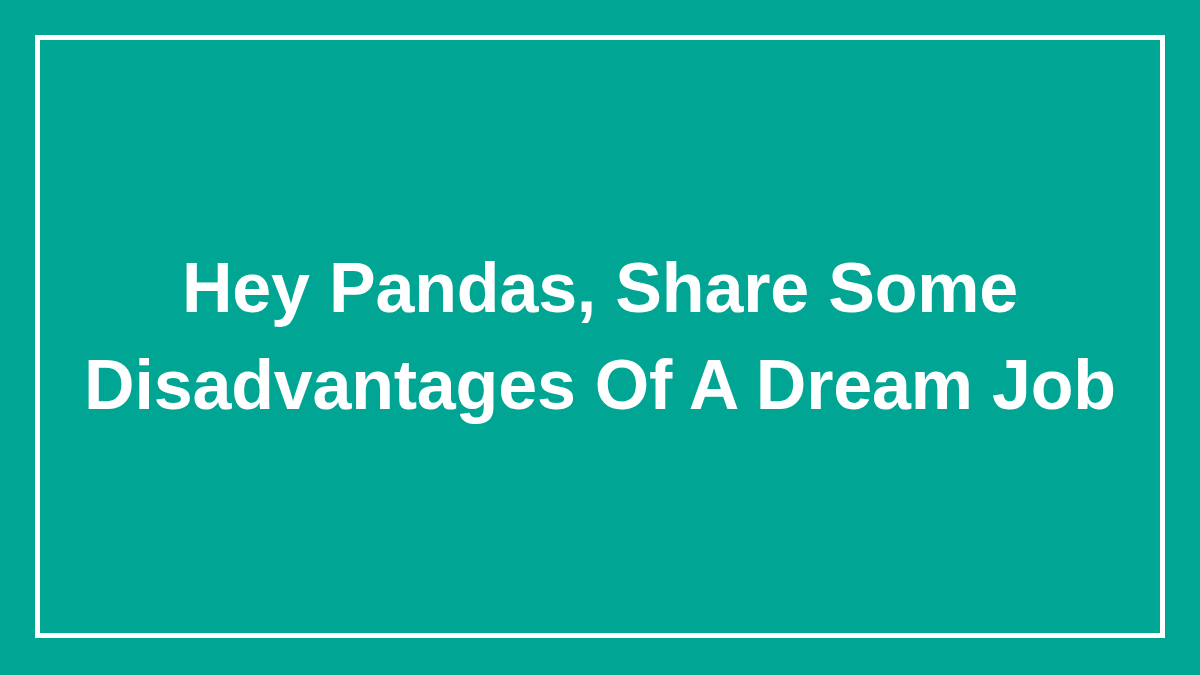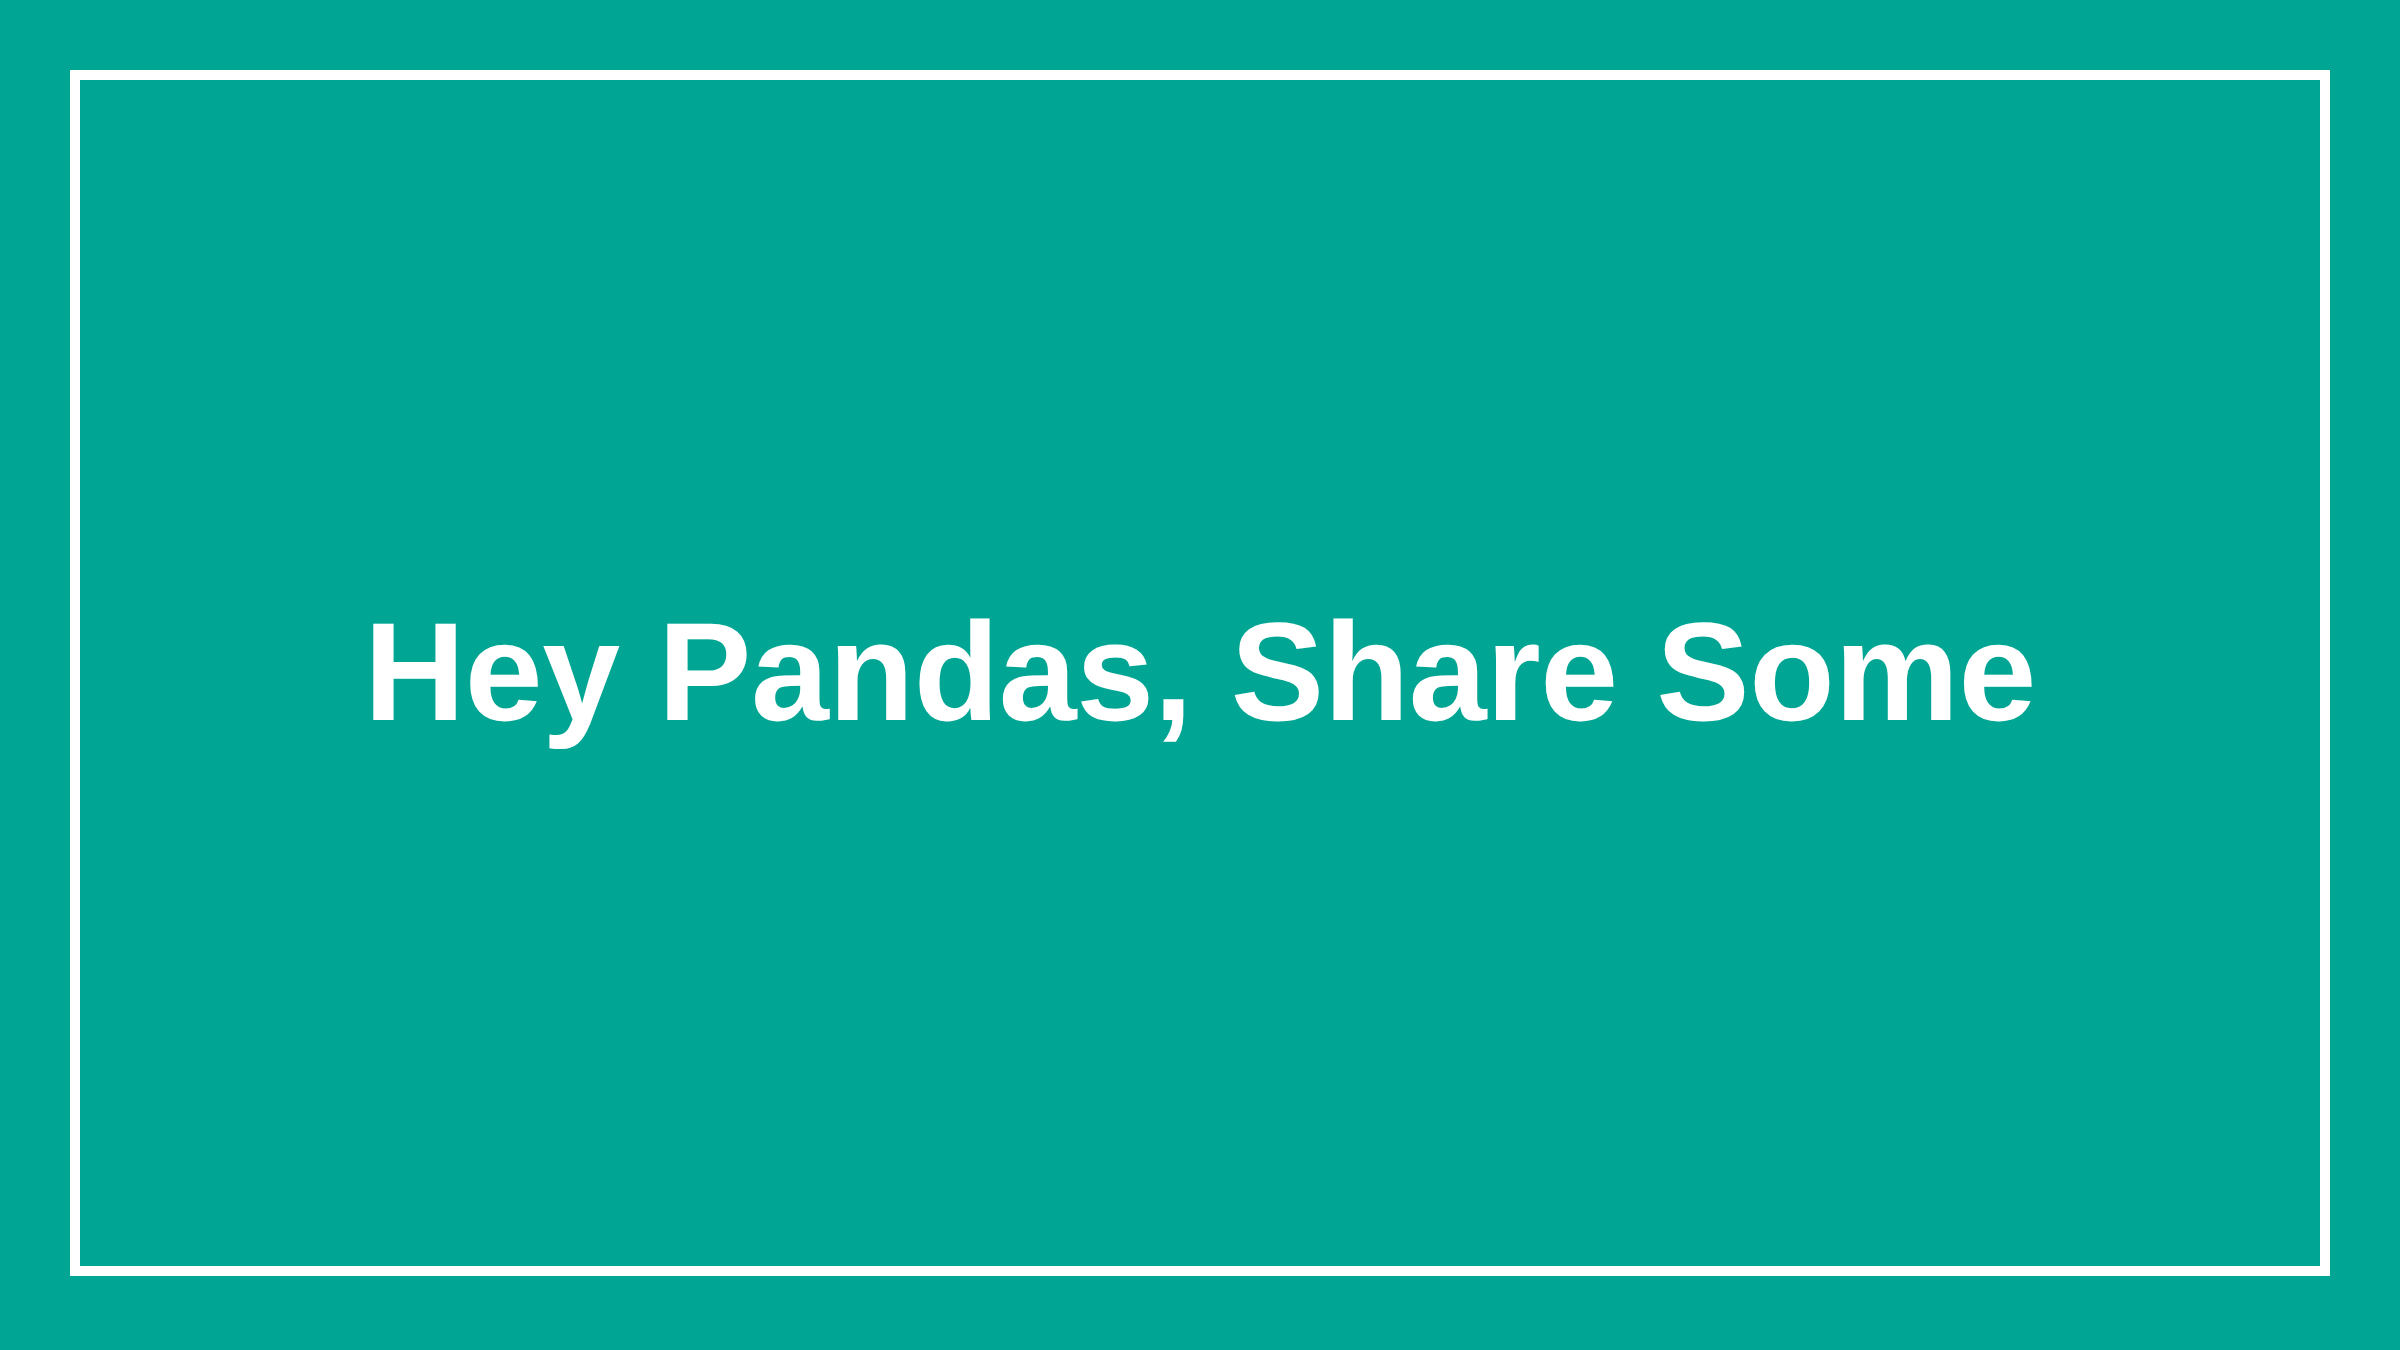--- a/index.html
+++ b/index.html
@@ -72,16 +72,17 @@
 </head>
 <body>
 
 <div class="poster">
 
   <div class="poster-frame"></div>
 
   <div class="headline-block">
     <h1 class="headline">
       <span class="headline-line">Hey Pandas, Share Some</span>
+      <span class="headline-line">Disadvantages Of A Dream Job</span>
     </h1>
   </div>
 
 </div>
 
 </body></html>

